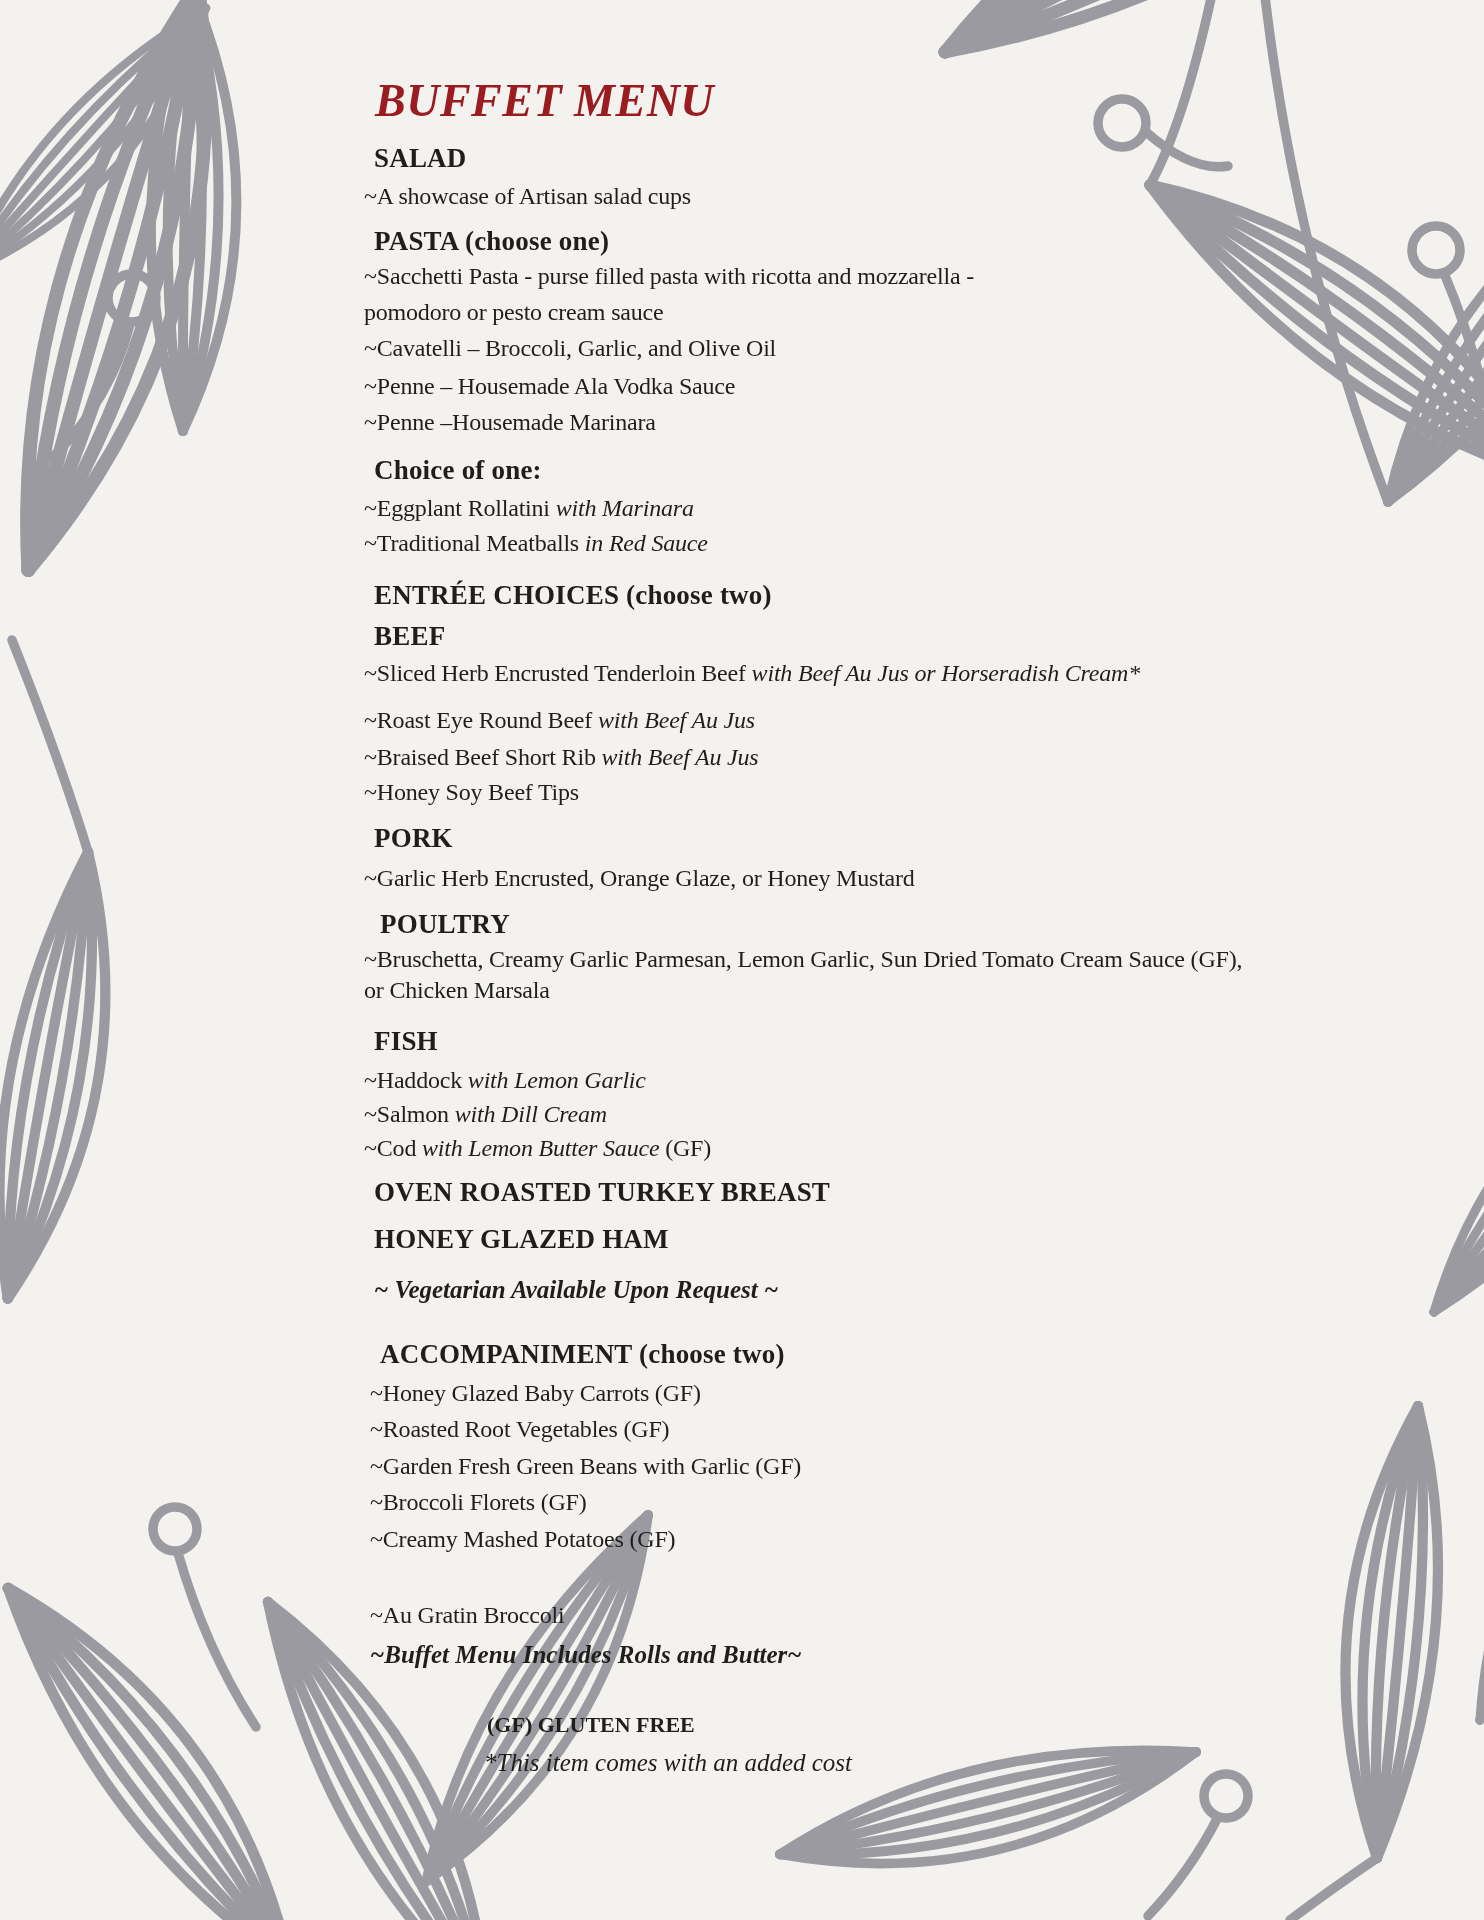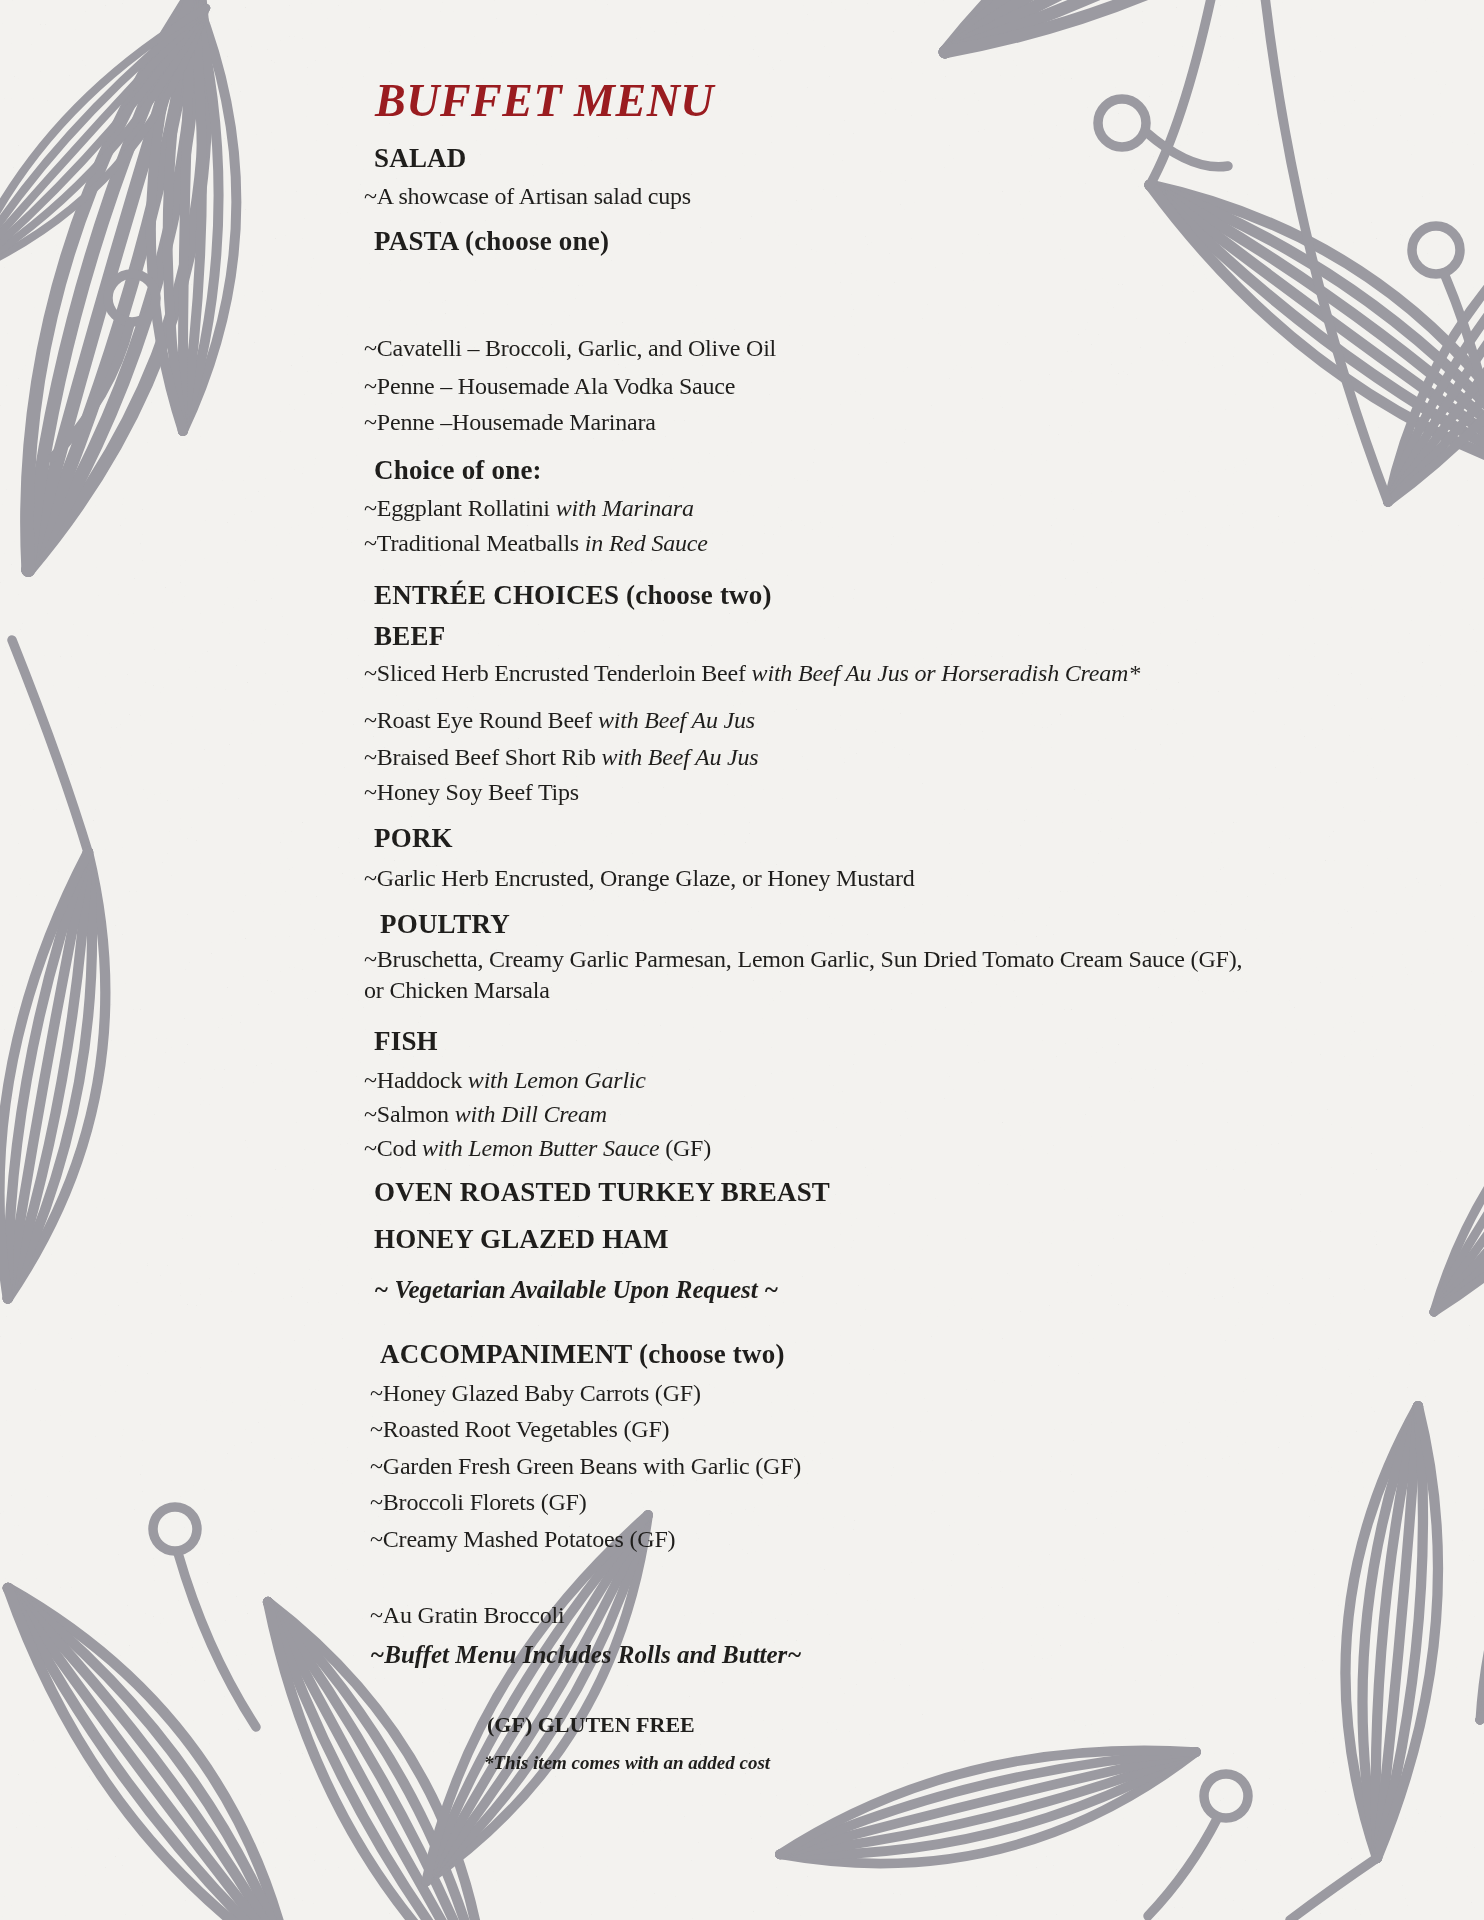--- a/index.html
+++ b/index.html
@@ -14,21 +14,21 @@
   .title{
     font-size:46px;line-height:52px;font-weight:700;font-style:italic;
     color:#9a1c20;letter-spacing:.5px;
   }
   .heading{font-size:27px;line-height:34px;font-weight:700;letter-spacing:.2px;text-align:right;}
   .item{font-size:24px;line-height:36px;letter-spacing:-0.2px;}
   .item.tight{line-height:31px;}
   .it{font-style:italic;}
   .note{font-size:25px;line-height:34px;font-weight:700;font-style:italic;}
   .footer-bold{font-size:22px;line-height:34px;font-weight:700;}
-  .footer-italic{font-size:19px;line-height:34px;font-weight:700;font-style:italic;}
+  .footer-italic{font-size:25px;line-height:34px;font-weight:400;font-style:italic;}
   .leafart{stroke:#9b9aa1;stroke-width:9.5;fill:none;stroke-linecap:round;}
 </style>
 </head>
 <body>
 
 <div class="page">
 
   <svg class="bg-art" width="1484" height="1920" viewBox="0 0 1484 1920" xmlns="http://www.w3.org/2000/svg">
     <defs>
       <g id="leaf" class="leafart">
@@ -93,20 +93,21 @@
       <path d="M1290 1920 Q1330 1890 1377 1858"></path>
     </g>
   </svg>
 
   <h1 class="line title" style="top:75px;left:375px;margin:0">BUFFET MENU</h1>
 
   <div class="line heading" style="top:141px;left:374px">SALAD</div>
   <p class="line item" style="top:178px;left:364px;margin:0"><span>~A showcase of Artisan salad cups</span></p>
 
   <div class="line heading" style="top:224px;left:374px">PASTA (choose one)</div>
+  <p class="line item" style="top:258px;left:364px;margin:0"><span>~Sacchetti Pasta - purse filled pasta with ricotta and mozzarella -</span><br><span>pomodoro or pesto cream sauce</span></p>
   <p class="line item" style="top:330px;left:364px;margin:0"><span>~Cavatelli – Broccoli, Garlic, and Olive Oil</span></p>
   <p class="line item" style="top:368px;left:364px;margin:0"><span>~Penne – Housemade Ala Vodka Sauce</span></p>
   <p class="line item" style="top:404px;left:364px;margin:0"><span>~Penne –Housemade Marinara</span></p>
 
   <div class="line heading" style="top:453px;left:374px">Choice of one:</div>
   <p class="line item" style="top:525px;left:364px;margin:0"><span>~Traditional Meatballs </span><span class="it">in Red Sauce</span></p>
   <p class="line item" style="top:490px;left:364px;margin:0"><span>~Eggplant Rollatini </span><span class="it">with Marinara</span></p>
 
   <div class="line heading" style="top:578px;left:374px">ENTRÉE CHOICES (choose two)</div>
 

